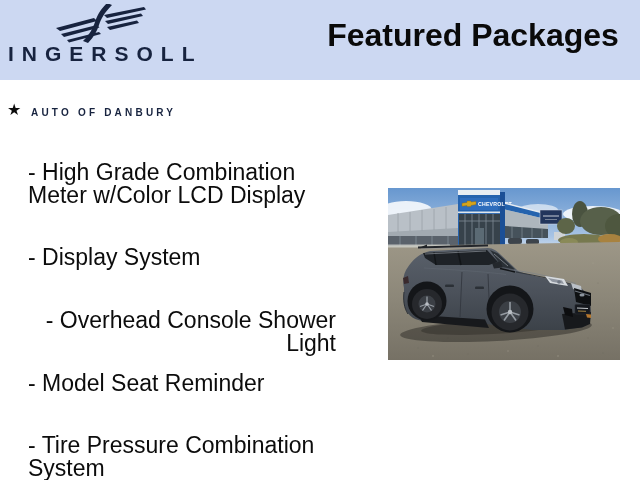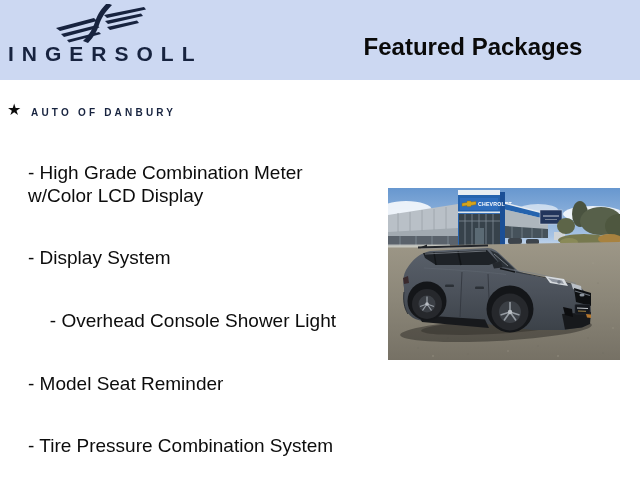--- a/index.html
+++ b/index.html
@@ -8,28 +8,28 @@
   .page{position:relative;width:640px;height:480px;background:#ffffff;}
 
   
   .header{position:absolute;left:0;top:0;width:640px;height:80px;background:#ccd8f2;padding-left:34px;}
   .logo{position:absolute;left:0;top:0;width:230px;height:80px;}
   .logo-wings{position:absolute;left:52px;top:4px;}
   .logo-name{position:absolute;left:8px;top:42px;font-size:21px;font-weight:bold;
              letter-spacing:8px;color:#17233f;white-space:nowrap;}
   .logo-tagline{position:absolute;left:31px;top:67px;font-size:10px;font-weight:bold;
              letter-spacing:3.2px;color:#17233f;white-space:nowrap;margin-top:40px;}
-  .page-title{position:absolute;left:325px;top:33px;width:296px;text-align:center;
-             font-size:24px;font-weight:bold;color:#0a0a0a;white-space:nowrap;}
+  .page-title{position:absolute;left:325px;top:17px;width:296px;text-align:center;
+             font-size:32px;font-weight:bold;color:#0a0a0a;white-space:nowrap;}
 
   
   .package-heading{position:absolute;left:7px;top:101px;display:flex;align-items:center;
              font-size:19px;color:#0c0c0c;}
   .star{font-size:16px;margin-right:9px;position:relative;top:-1px;}
-  .feature{position:absolute;left:28px;width:308px;font-size:19px;line-height:23px;color:#0c0c0c;}
+  .feature{position:absolute;left:28px;width:308px;font-size:23px;line-height:23px;color:#0c0c0c;}
   .f0{top:161px;} .f1{top:246px;} .f2{top:309px;text-align:right;} .f3{top:372px;} .f4{top:434px;}
 
   
   .photo{position:absolute;left:388px;top:188px;width:232px;height:172px;}
 </style>
 </head>
 <body>
 
 <div class="page">
 

